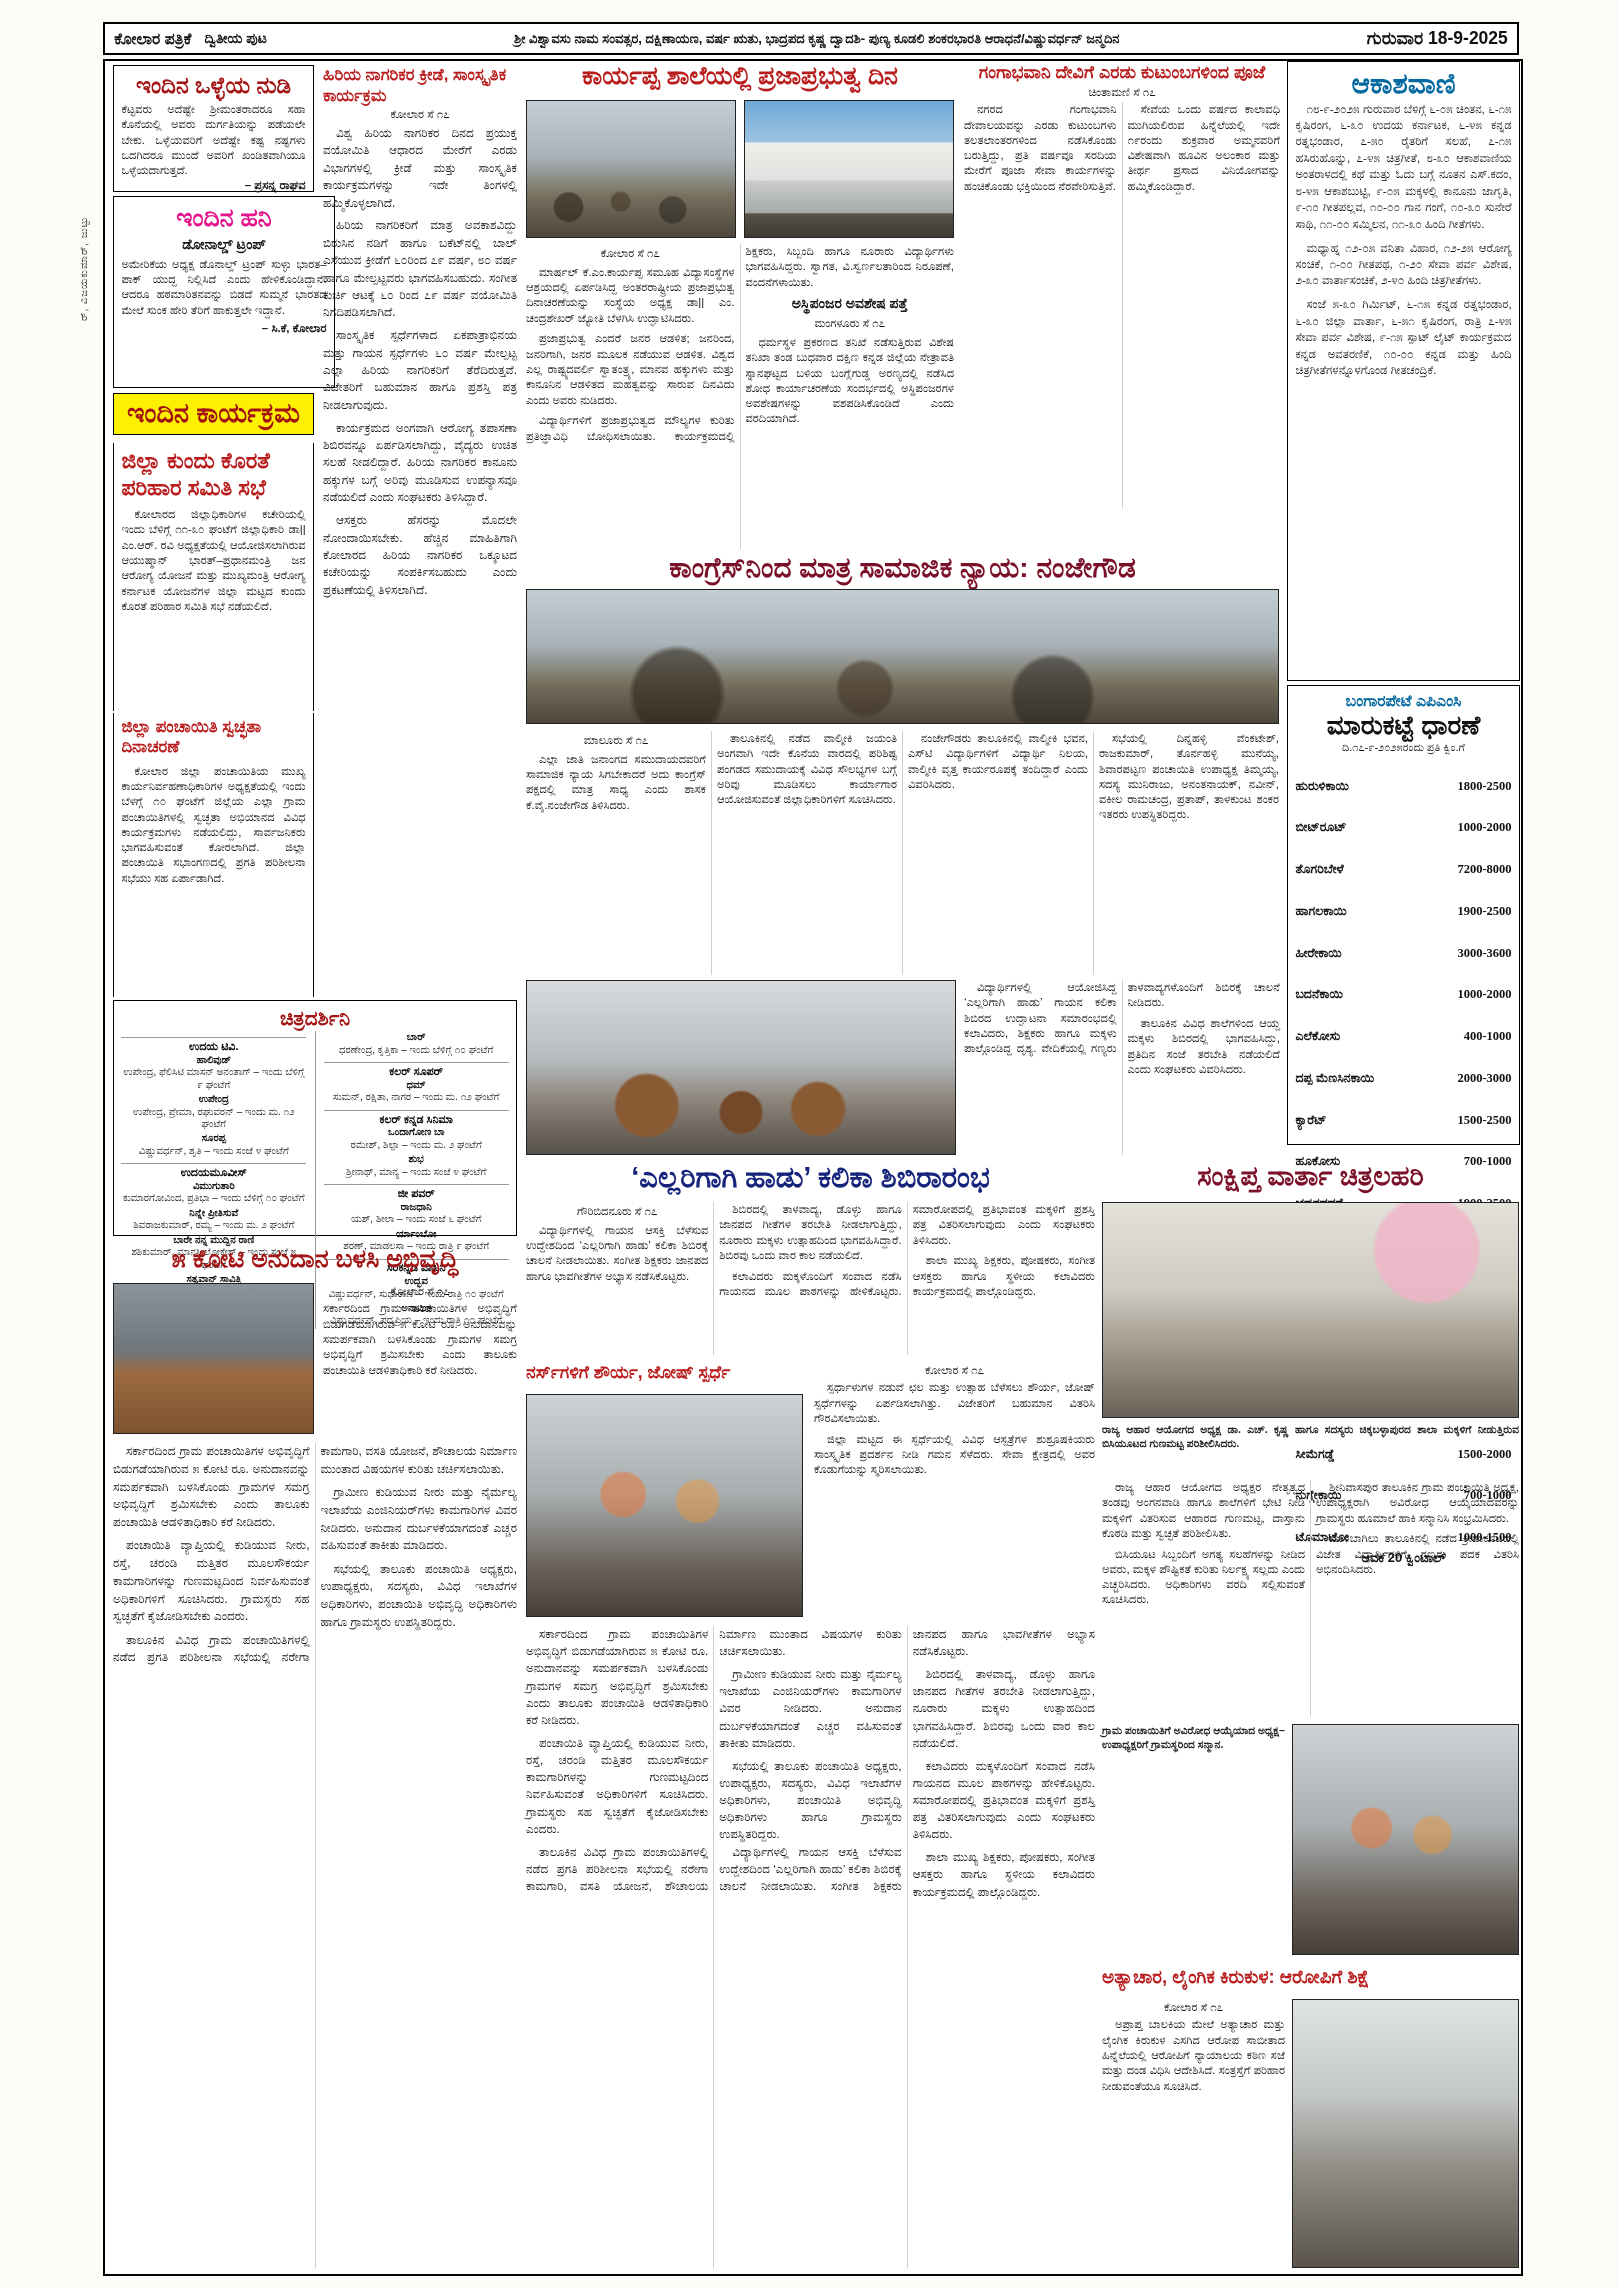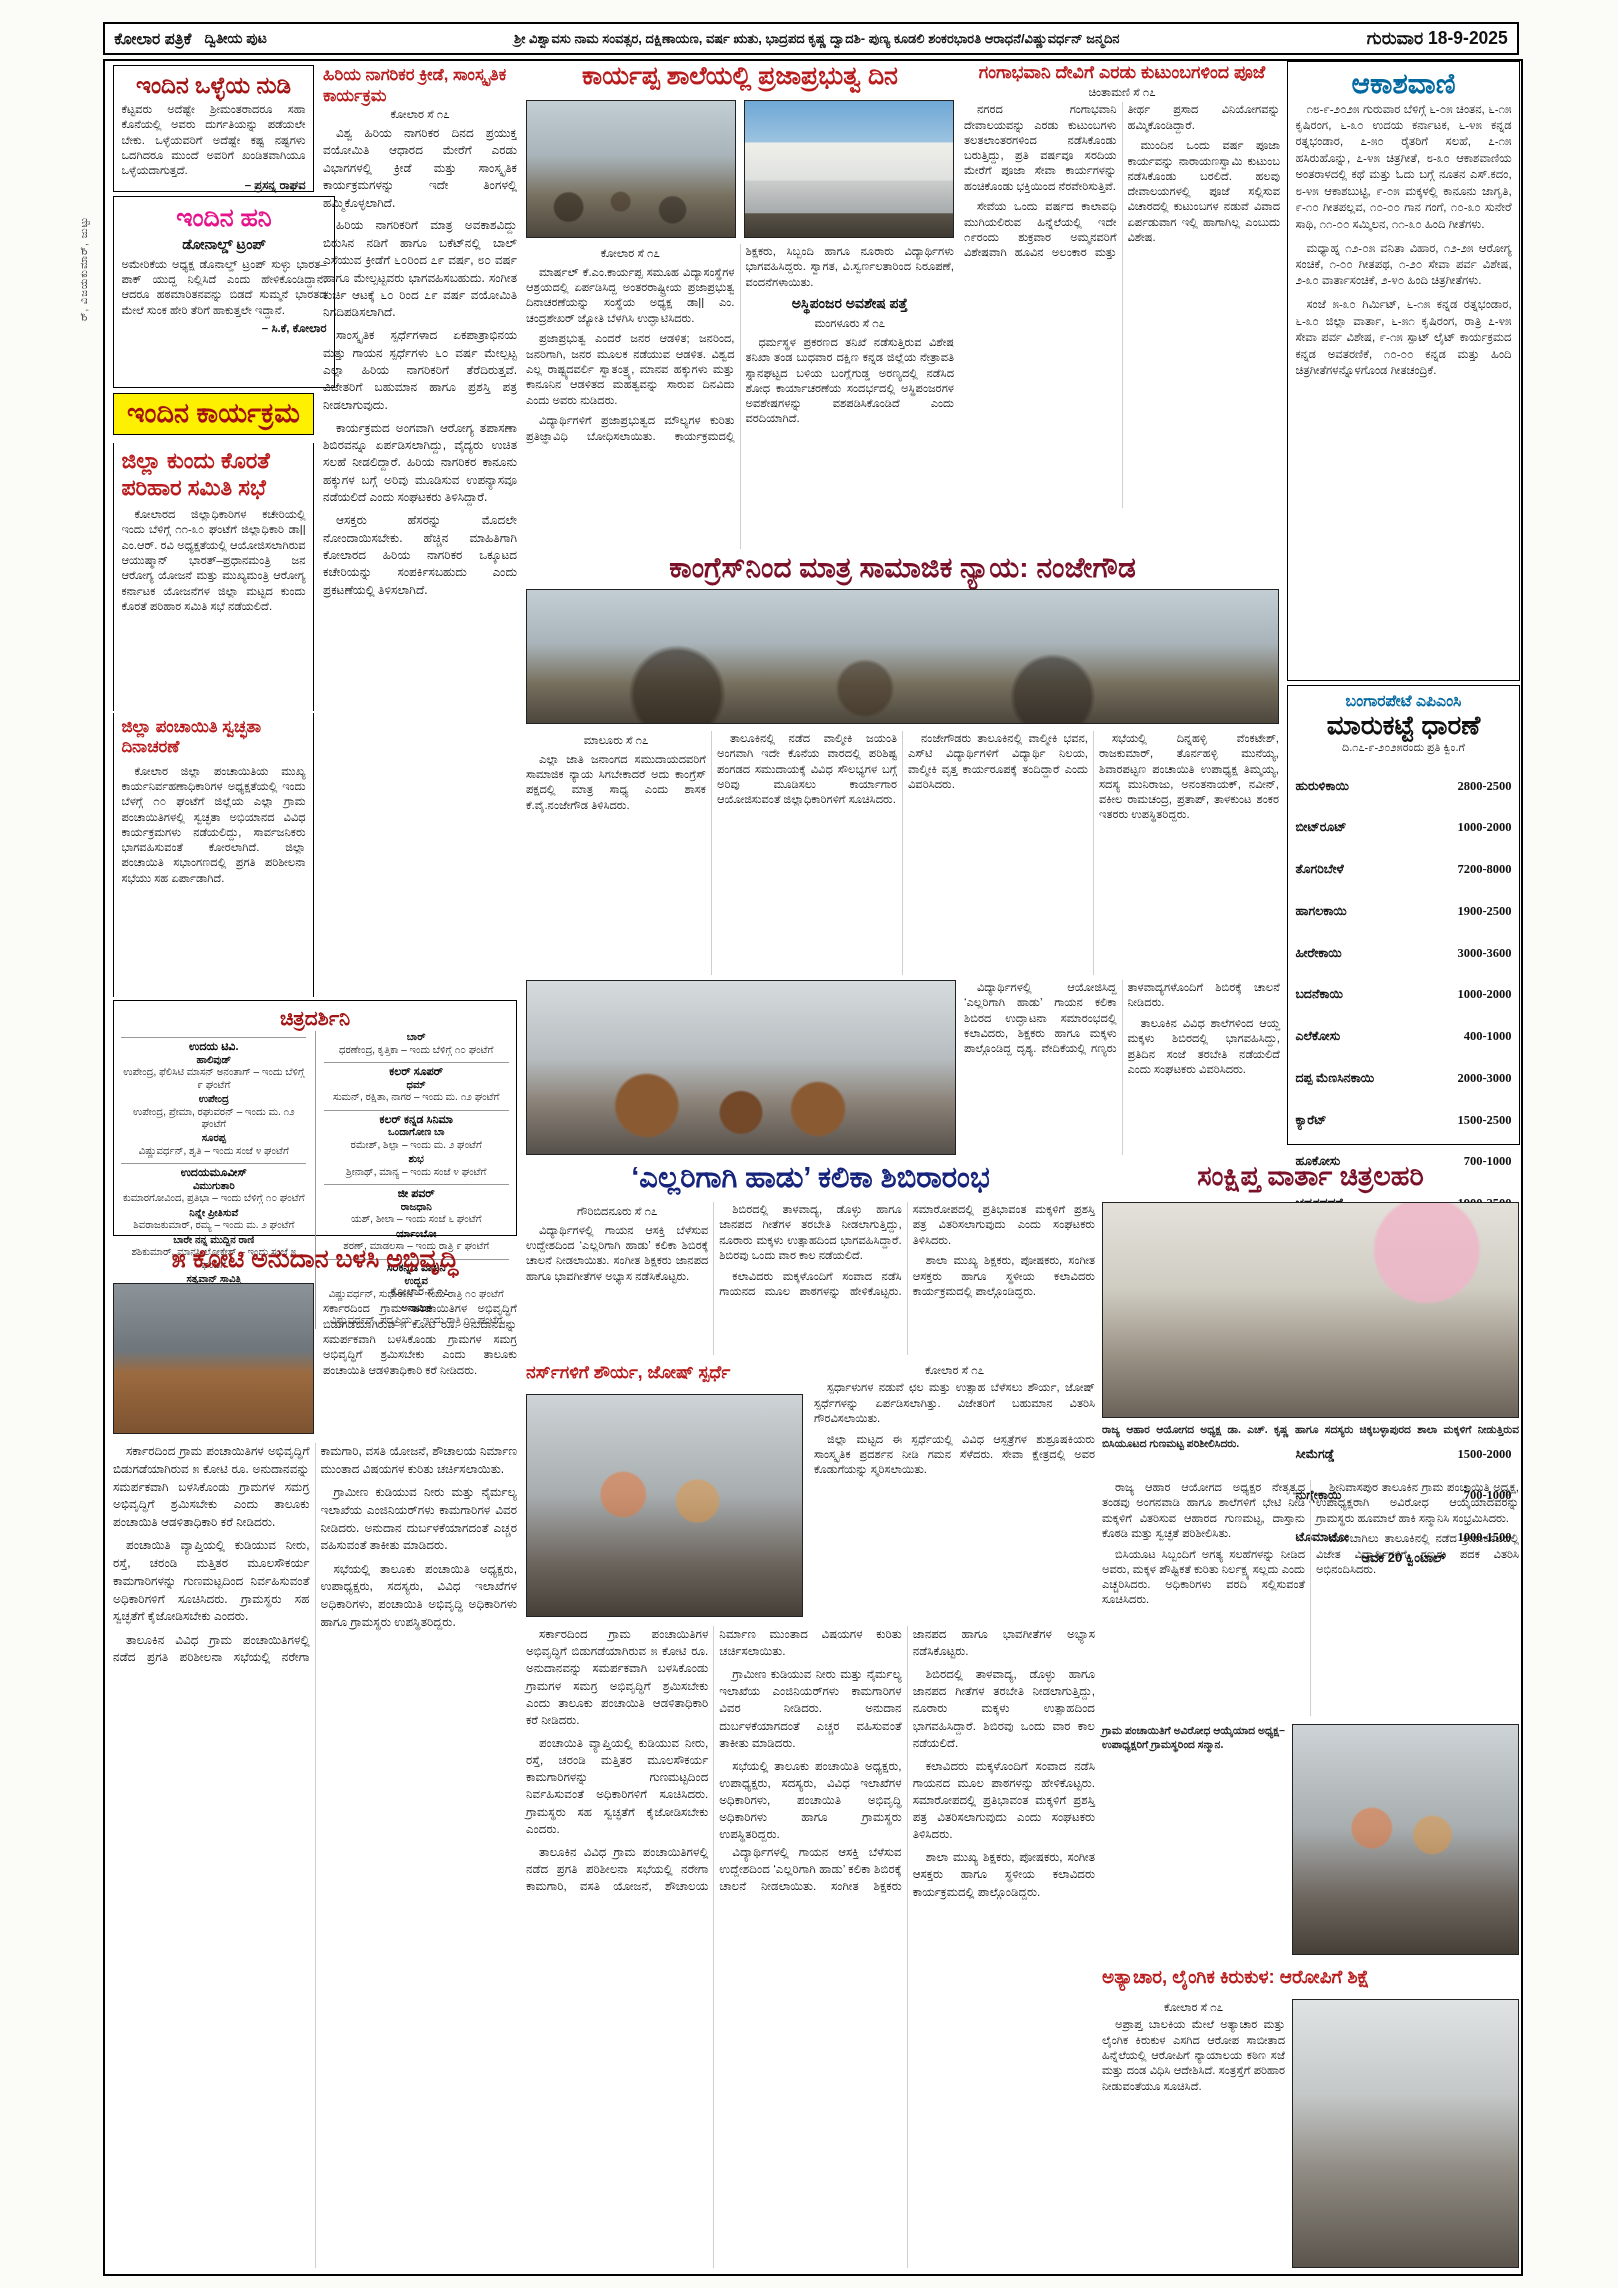--- a/index.html
+++ b/index.html
@@ -229,21 +229,20 @@
   </div>
 </section>
 
 <section class="abs" style="left:964px;top:61px;width:316px;height:487px;">
   <div class="headline-blk" style="font-size:17.5px;text-align:center;line-height:1.3;">ಗಂಗಾಭವಾನಿ ದೇವಿಗೆ ಎರಡು ಕುಟುಂಬಗಳಿಂದ ಪೂಜೆ</div>
   <div class="dateline">ಚಿಂತಾಮಣಿ ಸೆ ೧೭</div>
   <div class="cols-2 body-txt" style="height:406px;">
 
   <p>ನಗರದ ಗಂಗಾಭವಾನಿ ದೇವಾಲಯವನ್ನು ಎರಡು ಕುಟುಂಬಗಳು ತಲತಲಾಂತರಗಳಿಂದ ನಡೆಸಿಕೊಂಡು ಬರುತ್ತಿದ್ದು, ಪ್ರತಿ ವರ್ಷವೂ ಸರದಿಯ ಮೇರೆಗೆ ಪೂಜಾ ಸೇವಾ ಕಾರ್ಯಗಳನ್ನು ಹಂಚಿಕೊಂಡು ಭಕ್ತಿಯಿಂದ ನೆರವೇರಿಸುತ್ತಿವೆ.</p>
       <p>ಸೇವೆಯ ಒಂದು ವರ್ಷದ ಕಾಲಾವಧಿ ಮುಗಿಯಲಿರುವ ಹಿನ್ನೆಲೆಯಲ್ಲಿ ಇದೇ ೧೯ರಂದು ಶುಕ್ರವಾರ ಅಮ್ಮನವರಿಗೆ ವಿಶೇಷವಾಗಿ ಹೂವಿನ ಅಲಂಕಾರ ಮತ್ತು ತೀರ್ಥ ಪ್ರಸಾದ ವಿನಿಯೋಗವನ್ನು ಹಮ್ಮಿಕೊಂಡಿದ್ದಾರೆ.</p>
-      <p>ಮುಂದಿನ ಒಂದು ವರ್ಷ ಪೂಜಾ ಕಾರ್ಯವನ್ನು ನಾರಾಯಣಸ್ವಾಮಿ ಕುಟುಂಬ ನಡೆಸಿಕೊಂಡು ಬರಲಿದೆ. ಹಲವು ದೇವಾಲಯಗಳಲ್ಲಿ ಪೂಜೆ ಸಲ್ಲಿಸುವ ವಿಚಾರದಲ್ಲಿ ಕುಟುಂಬಗಳ ನಡುವೆ ವಿವಾದ ಏರ್ಪಡುವಾಗ ಇಲ್ಲಿ ಹಾಗಾಗಿಲ್ಲ ಎಂಬುದು ವಿಶೇಷ.</p>
     </div>
 </section>
 
 <div class="abs ttl-maroon" style="left:526px;top:552px;width:753px;font-size:28px;text-align:center;">ಕಾಂಗ್ರೆಸ್‌ನಿಂದ ಮಾತ್ರ ಸಾಮಾಜಿಕ ನ್ಯಾಯ: ನಂಜೇಗೌಡ</div>
 <div class="abs ph ph-crowd" style="left:526px;top:589px;width:753px;height:135px;"></div>
 <section class="abs" style="left:526px;top:731px;width:753px;height:244px;">
   <div class="cols-4 body-txt" style="height:100%;">
     <div class="dateline">ಮಾಲೂರು ಸೆ ೧೭</div>
     <div>
 
@@ -266,21 +265,21 @@
 </section>
 
 <section class="abs box" style="left:1287px;top:685px;width:233px;height:460px;">
   <div class="ttl-green" style="font-size:15.7px;">ಬಂಗಾರಪೇಟೆ ಎಪಿಎಂಸಿ</div>
   <div style="text-align:center;font-weight:bold;font-size:26px;">ಮಾರುಕಟ್ಟೆ ಧಾರಣೆ</div>
   <div style="text-align:center;font-size:11px;margin-bottom:2.8px;">ದಿ.೧೭-೯-೨೦೨೫ರಂದು ಪ್ರತಿ ಕ್ವಿಂ.ಗೆ</div>
   <div>
 
       <div class="mkt-row">
         <span class="it">ಹುರುಳಿಕಾಯಿ</span>
-        <span class="rg">2800-2500</span>
+        <span class="rg">1800-2500</span>
       </div>
 
       <div class="mkt-row">
         <span class="it">ಬೀಟ್‌ರೂಟ್</span>
         <span class="rg">1000-2000</span>
       </div>
 
       <div class="mkt-row">
         <span class="it">ತೊಗರಿಬೇಳೆ</span>
         <span class="rg">7200-8000</span>

